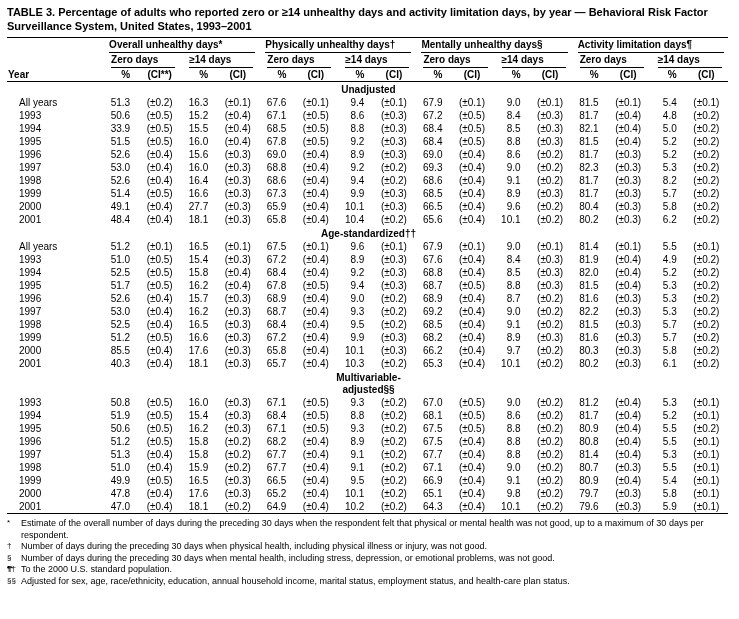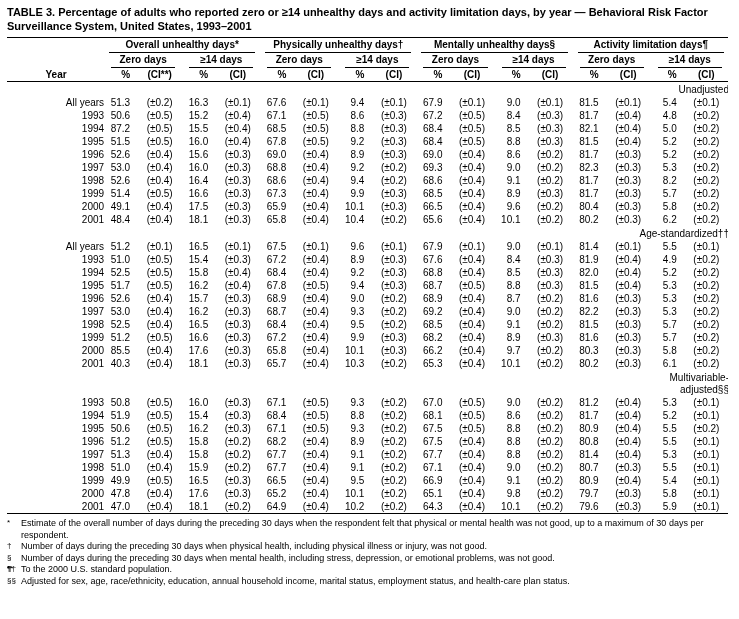--- a/index.html
+++ b/index.html
@@ -30,38 +30,38 @@
     padding: 0;
     font-size: 10px;
     line-height: 13px;
     vertical-align: bottom;
     white-space: nowrap;
     overflow: hidden;
   }
   thead th { font-weight: bold; }
   th.group .rule, th.sub .rule {
     border-bottom: 1px solid #000;
-    text-align: center;
+    text-align: left;
     padding-bottom: 1px;
   }
   th.group .rule { margin: 0 5px; }
   th.sub .rule { margin: 0 7px; }
   #thead tr:last-child th { border-bottom: 1px solid #000; }
   .year-head {
-    text-align: center;
+    text-align: left;
     vertical-align: bottom;
     border-bottom: 1px solid #000;
     padding-left: 1px;
   }
   td.pct, th.pct { text-align: right; padding-right: 7px; }
   td.ci,  th.ci  { text-align: center; }
-  td.year { text-align: right; padding-left: 12px; }
+  td.year { text-align: left; padding-left: 12px; }
   td.section {
-    font-weight: normal;
-    text-align: right;
+    font-weight: bold;
+    text-align: center;
     white-space: pre-line;
     line-height: 12px;
     padding-top: 2px;
     padding-left: 1px;
     margin-top: 48px;
   }
   .footnotes { margin-top: 4px; width: 722px; }
   .footnote {
     font-size: 9px;
     line-height: 11.5px;
@@ -198,21 +198,21 @@
           <td class="ci">(±0.5)</td>
           <td class="pct">8.4</td>
           <td class="ci">(±0.3)</td>
           <td class="pct">81.7</td>
           <td class="ci">(±0.4)</td>
           <td class="pct">4.8</td>
           <td class="ci">(±0.2)</td>
         </tr>
         <tr>
           <td class="year">1994</td>
-          <td class="pct">87.2</td>
+          <td class="pct">33.9</td>
           <td class="ci">(±0.5)</td>
           <td class="pct">15.5</td>
           <td class="ci">(±0.4)</td>
           <td class="pct">68.5</td>
           <td class="ci">(±0.5)</td>
           <td class="pct">8.8</td>
           <td class="ci">(±0.3)</td>
           <td class="pct">68.4</td>
           <td class="ci">(±0.5)</td>
           <td class="pct">8.5</td>
@@ -314,21 +314,21 @@
           <td class="ci">(±0.3)</td>
           <td class="pct">81.7</td>
           <td class="ci">(±0.3)</td>
           <td class="pct">5.7</td>
           <td class="ci">(±0.2)</td>
         </tr>
         <tr>
           <td class="year">2000</td>
           <td class="pct">49.1</td>
           <td class="ci">(±0.4)</td>
-          <td class="pct">17.5</td>
+          <td class="pct">27.7</td>
           <td class="ci">(±0.3)</td>
           <td class="pct">65.9</td>
           <td class="ci">(±0.4)</td>
           <td class="pct">10.1</td>
           <td class="ci">(±0.3)</td>
           <td class="pct">66.5</td>
           <td class="ci">(±0.4)</td>
           <td class="pct">9.6</td>
           <td class="ci">(±0.2)</td>
           <td class="pct">80.4</td>

